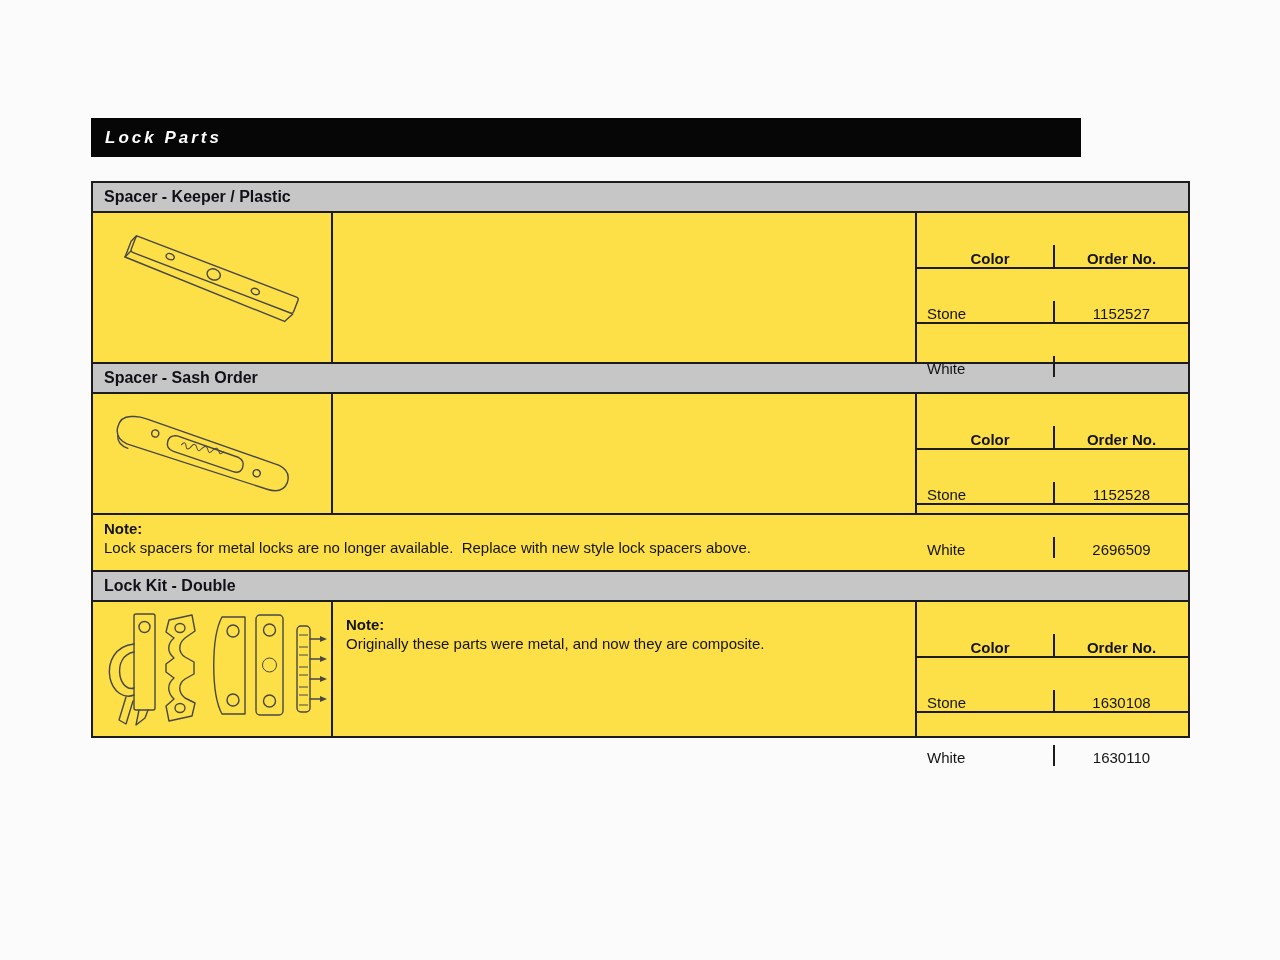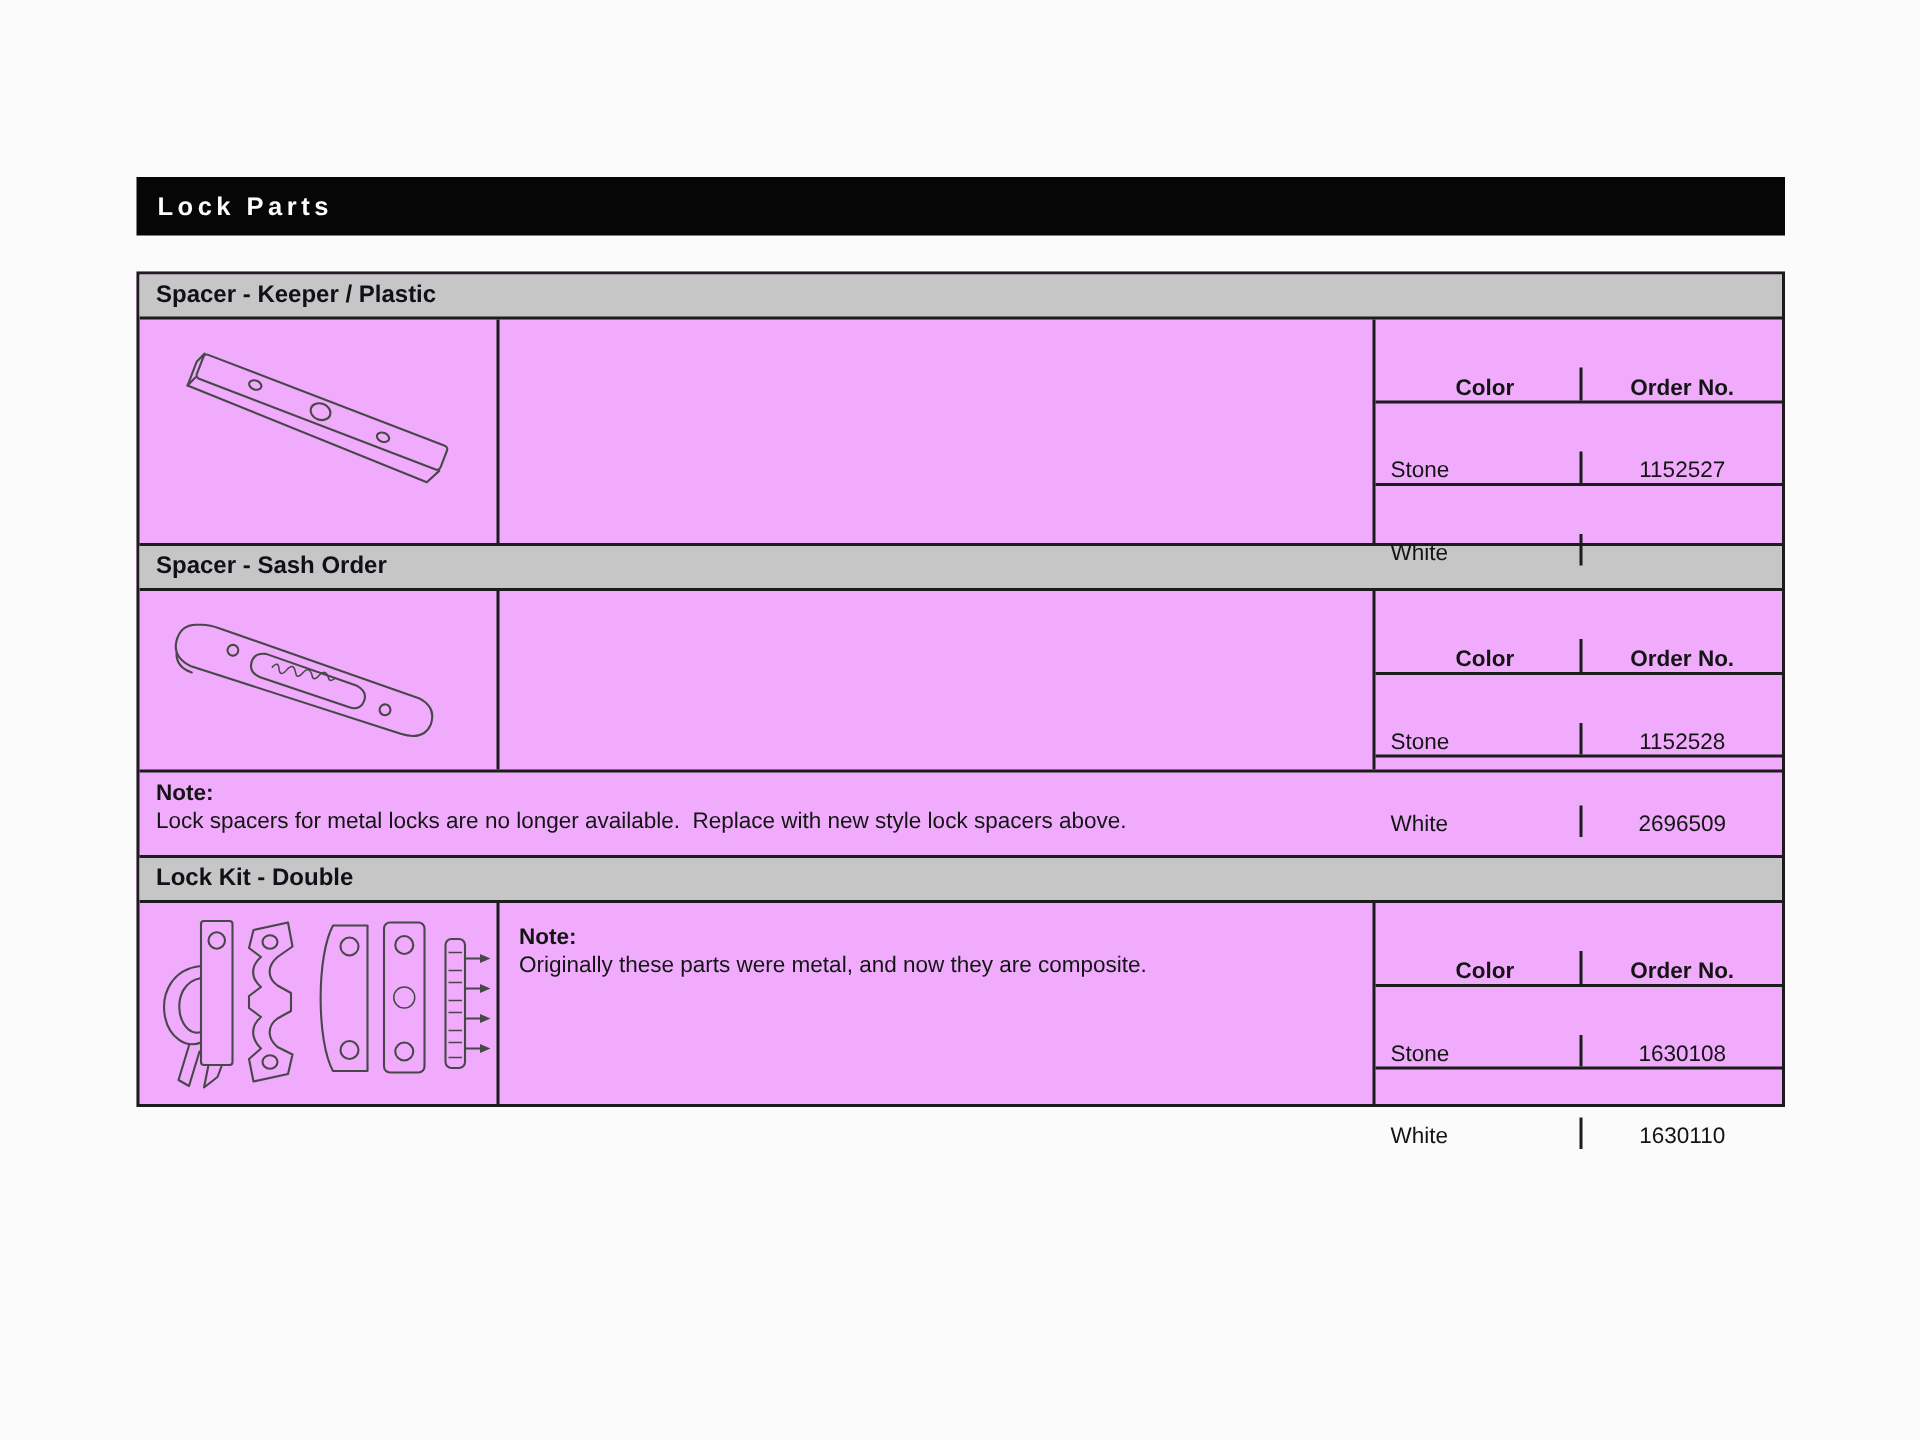--- a/index.html
+++ b/index.html
@@ -1,27 +1,27 @@
 <!DOCTYPE html>
 <html><head>
 <meta charset="utf-8">
 <style>
   * { margin:0; padding:0; box-sizing:border-box; }
   html,body { width:1280px; height:960px; background:#fbfbfb;
     font-family:"Liberation Sans", sans-serif; color:#141414; }
   .title-banner{
-    position:absolute; left:91px; top:118px; width:1099px; height:39px;
-    background:#060606; display:flex; align-items:center; padding-left:14px;
+    position:absolute; left:91px; top:118px; width:990px; height:39px;
+    background:#060606; display:flex; align-items:center; padding-left:14px;font-style:italic;
   }
   .title-banner span{
     color:#fdfdfd; font-weight:bold; font-size:17px; letter-spacing:3px;
   }
   .catalog{
     position:absolute; left:91px; top:181px; width:1099px;
-    border:2px solid #1c1c1c; background:#f0abfc;
+    border:2px solid #1c1c1c; background:#fde047;
   }
   .sec-banner{
     height:30px; background:#c6c6c6; border-bottom:2px solid #1c1c1c;
     display:flex; align-items:center; padding-left:11px;
     font-weight:bold; font-size:16px; color:#101018;
   }
   .row{ display:flex; border-bottom:2px solid #1c1c1c; align-items:stretch; }
   .row.last{ border-bottom:none; }
   .img-cell{ width:240px; border-right:2px solid #1c1c1c; position:relative; overflow:hidden; }
   .mid-cell{ flex:1; border-right:2px solid #1c1c1c; }

